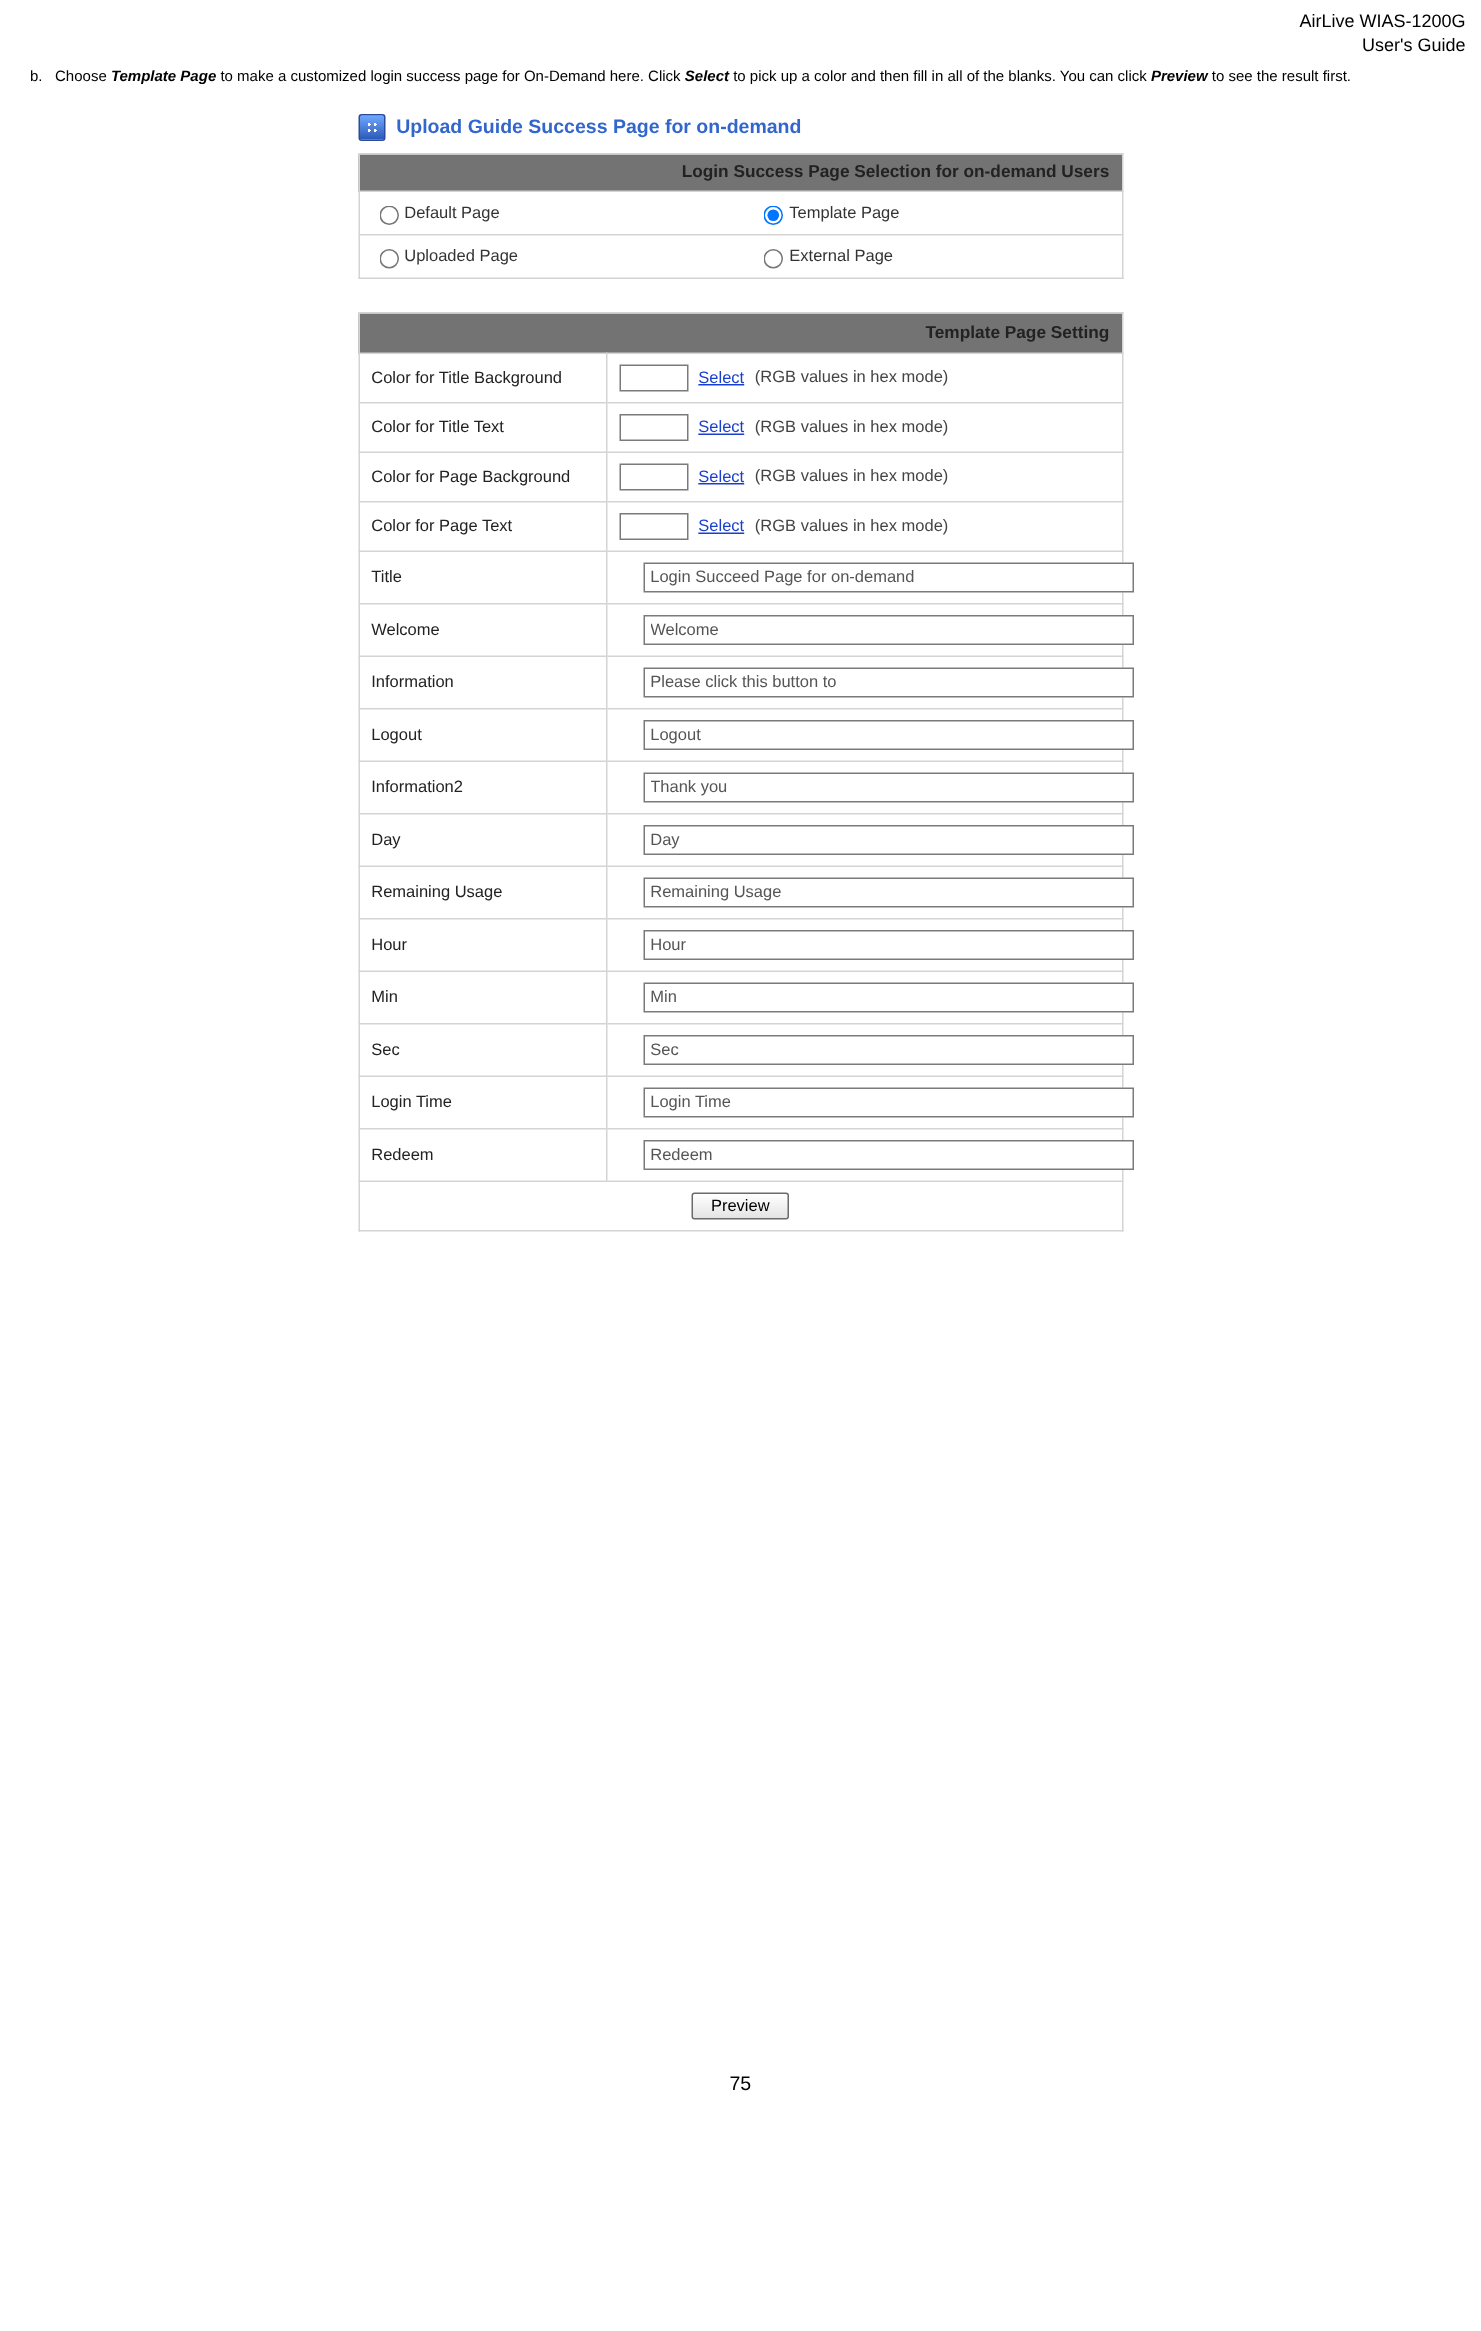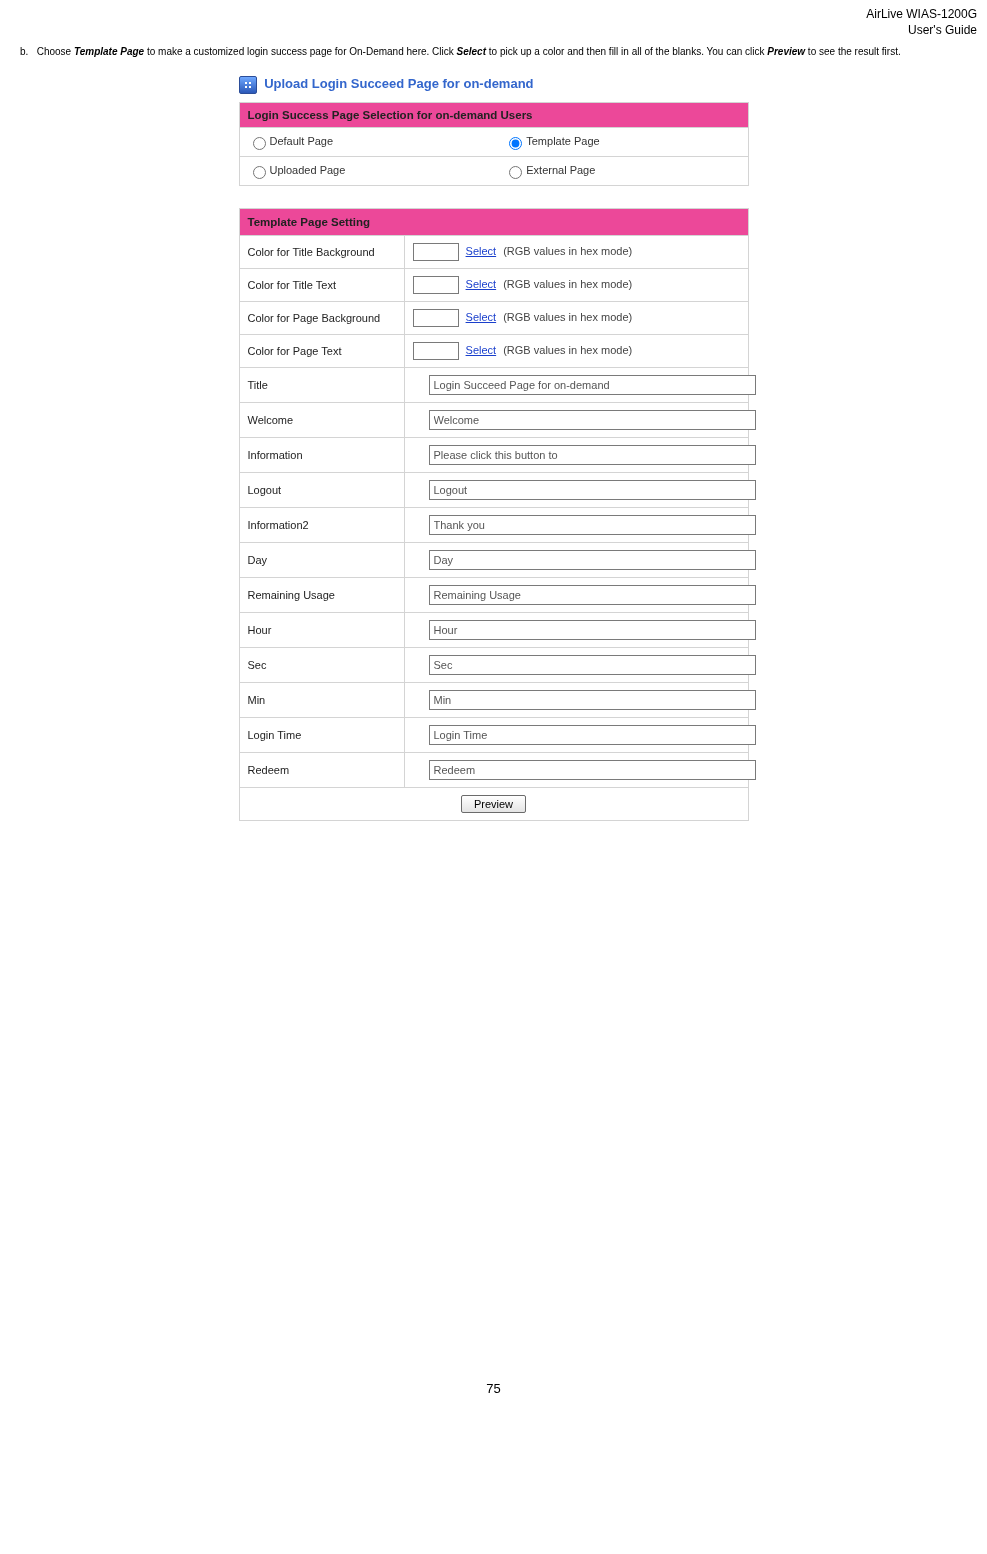--- a/index.html
+++ b/index.html
@@ -62,22 +62,22 @@
     width:100%;
     border-collapse:collapse;
     border:1px solid #d4d4d4;
   }
   table.outer td, table.outer th {
     border:1px solid #d4d4d4;
     padding:6px 8px;
     vertical-align:middle;
   }
   .hdr {
-    background:#ec4899;
-    text-align:left;
+    background:#737373;
+    text-align:right;
     font-weight:bold;
     font-size:11.5px;
     color:#222;
   }
   .radio-row input { vertical-align:middle; margin-right:4px;}
   .tpl-table { width:100%; border-collapse:collapse; border:1px solid #d4d4d4; margin-top:22px;}
   .tpl-table td, .tpl-table th { border:1px solid #d4d4d4; padding:7px 8px; }
   .lbl { font-weight:normal; font-size:11px; color:#222; width:165px;}
   .hex-cell input.swatch {
     width:46px;height:18px;border:1px solid #7a7a7a;background:#fff;
@@ -124,21 +124,21 @@
   <span>b.</span>&nbsp;&nbsp;
   <span>Choose </span><span class="bold-it">Template Page</span><span> to make a customized login success page for On-Demand here. Click </span><span class="bold-it">Select</span><span> to pick up a color and then fill in all of the blanks. You can click </span><span class="bold-it">Preview</span><span> to see the result first.</span>
  </span>
 </div>
 
 <div class="fig-wrap">
 <div class="fig">
 
   <div class="panel-title">
     <span class="icon-box"></span>
-    <span>Upload Login Succeed Page for on-demand</span>
+    <span>Upload Guide Success Page for on-demand</span>
   </div>
 
   <table class="outer">
     <tbody>
           <tr>
             <th class="hdr" colspan="2">Login Success Page Selection for on-demand Users</th>
           </tr>
     <tr class="radio-row">
       <td style="border-right:none;margin-left:31px;">
         <label><input type="radio" name="pg" style=""><span>Default Page</span></label>
@@ -223,26 +223,26 @@
           </tr>
     <tr>
             <td class="lbl">Remaining Usage</td>
         <td><input class="txt" value="Remaining Usage" style=""></td>
           </tr>
     <tr>
             <td class="lbl">Hour</td>
         <td><input class="txt" value="Hour" style=""></td>
           </tr>
     <tr>
+            <td class="lbl">Min</td>
+        <td><input class="txt" value="Min" style=""></td>
+          </tr>
+    <tr>
             <td class="lbl">Sec</td>
         <td><input class="txt" value="Sec" style=""></td>
-          </tr>
-    <tr>
-            <td class="lbl">Min</td>
-        <td><input class="txt" value="Min" style=""></td>
           </tr>
     <tr>
             <td class="lbl">Login Time</td>
         <td><input class="txt" value="Login Time" style=""></td>
           </tr>
     <tr>
             <td class="lbl">Redeem</td>
         <td><input class="txt" value="Redeem" style=""></td>
           </tr>
 

